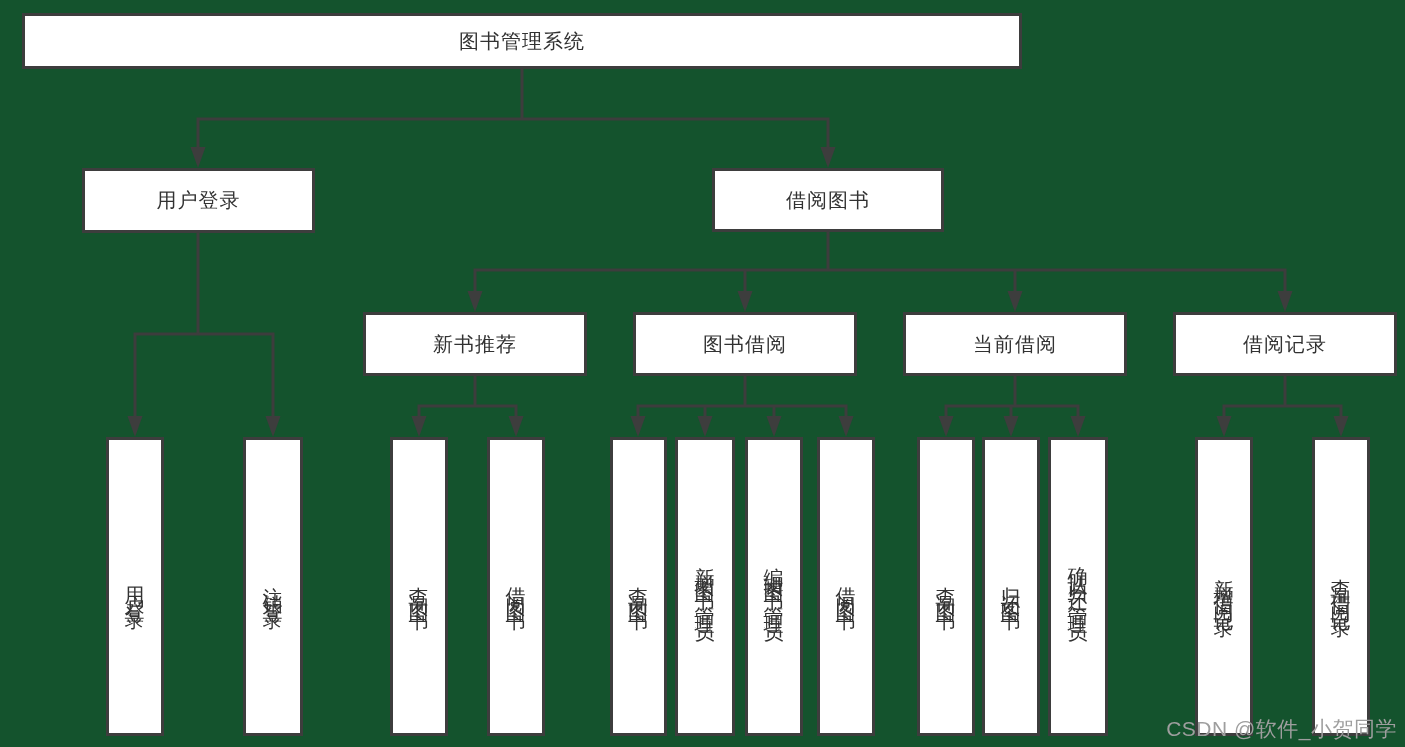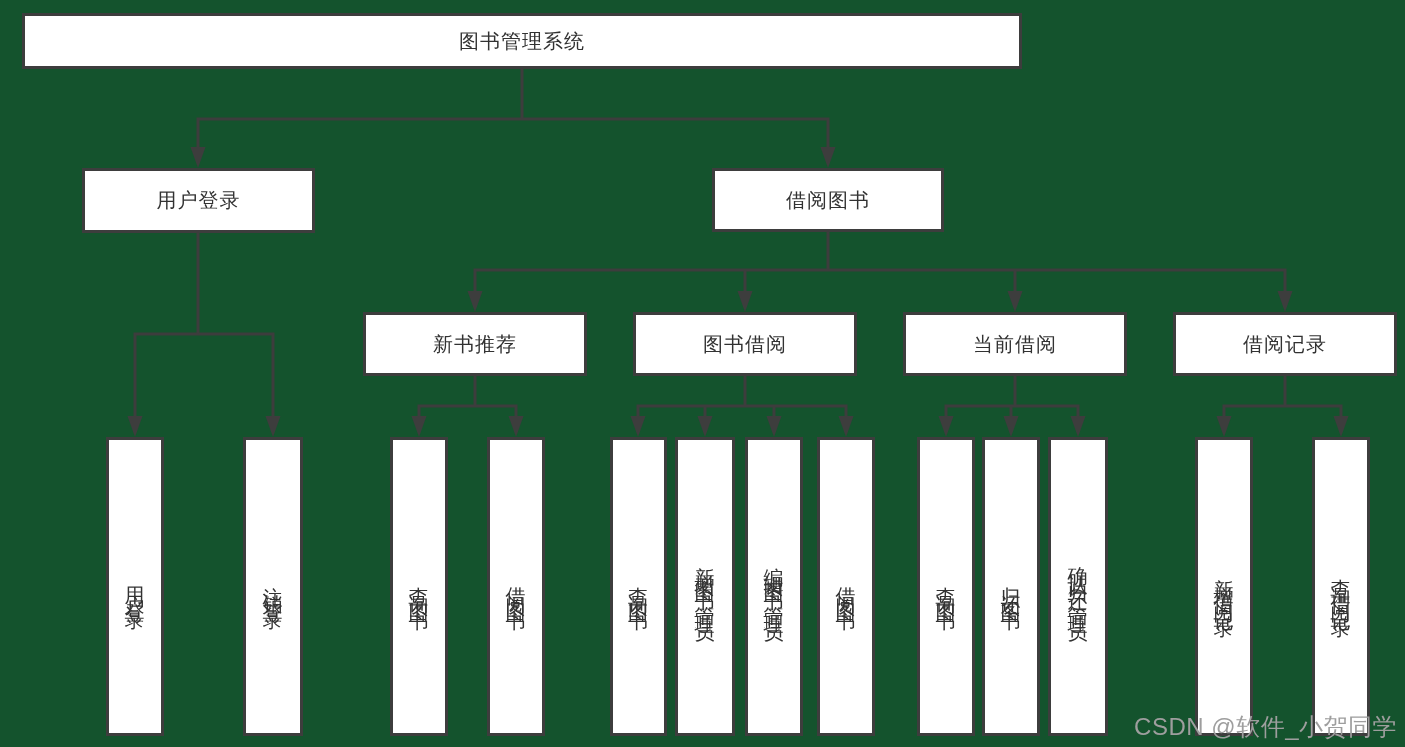--- a/index.html
+++ b/index.html
@@ -26,21 +26,21 @@
     writing-mode:vertical-rl;
     text-orientation:mixed;
     font-size:20px;
     letter-spacing:8px;
     line-height:1;
     white-space:nowrap;
   }
   .watermark{
     position:absolute;
     right:8px;bottom:4px;
-    font-size:24px;
+    font-size:21px;
     color:#9e9e9e;
     letter-spacing:0.5px;
     white-space:nowrap;
   }
 </style>
 </head>
 <body>
 
 <div class="canvas">
 

